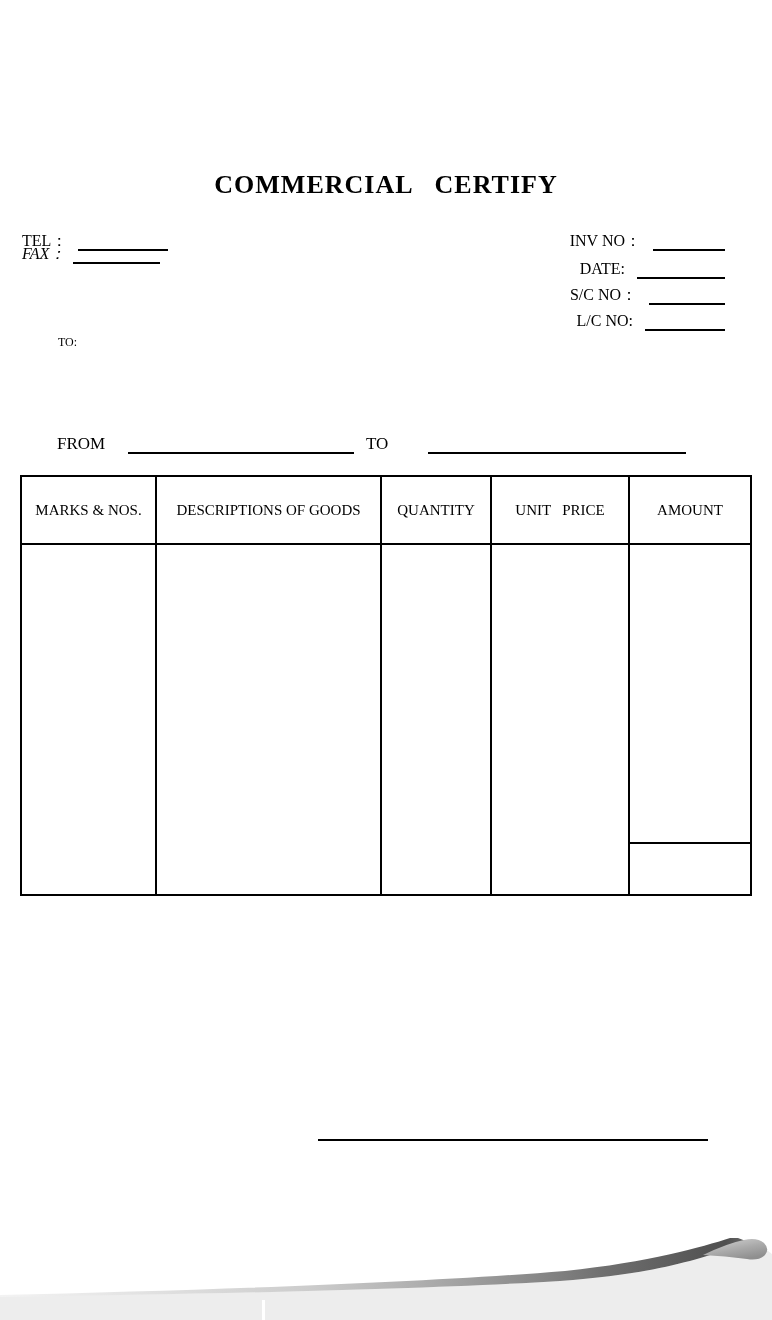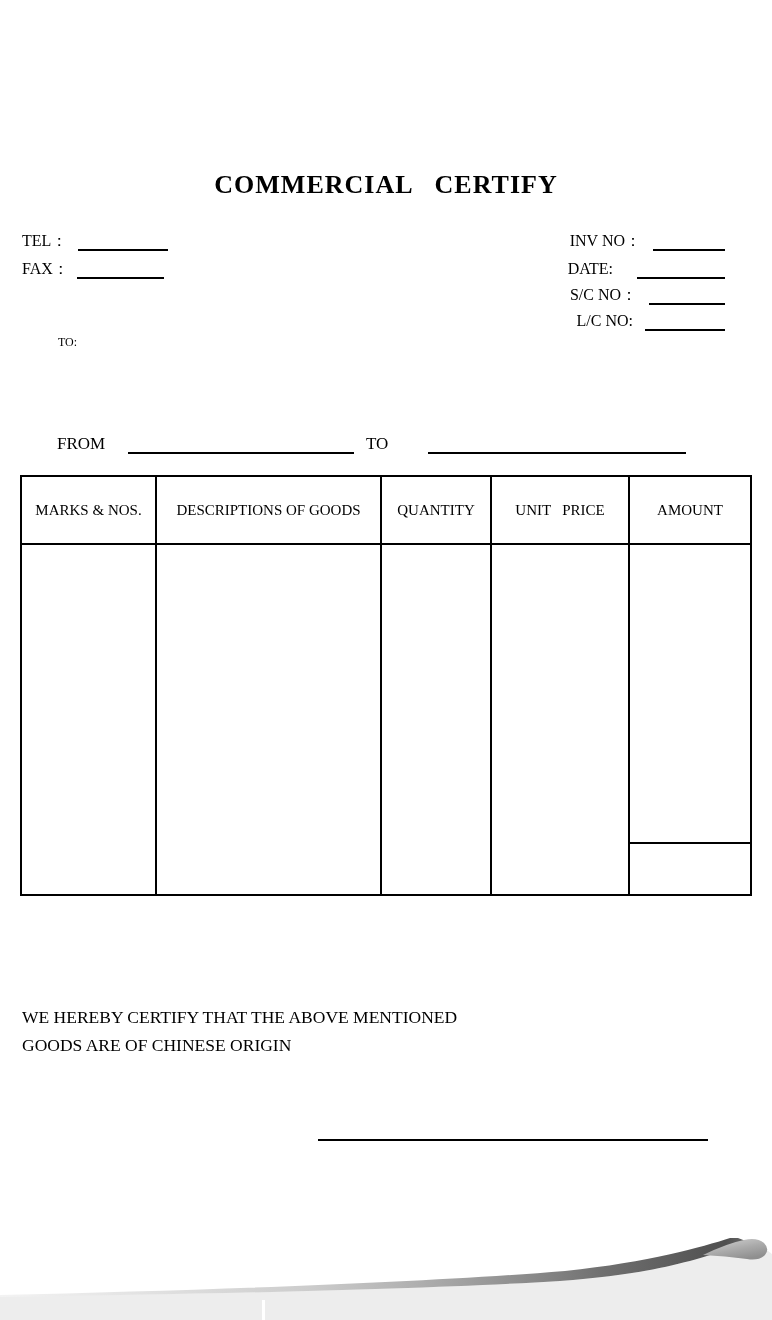--- a/index.html
+++ b/index.html
@@ -16,27 +16,27 @@
     position:absolute; top:170px; left:0; width:100%;
     text-align:center; font-weight:bold; font-size:26px;
     letter-spacing:1px;
   }
 
   .fieldrow { position:absolute; display:flex; align-items:flex-end; font-size:16px; }
   .fieldrow .lbl { line-height:20px;margin-top:14px; }
   .fill-line { display:inline-block; border-bottom:2px solid #000; height:16px; }
 
   #row-tel { left:22px; top:217px; }
-  #row-fax { left:22px; top:245px; }
+  #row-fax { left:22px; top:230px;font-style:italic; }
   #row-tel .fill-line { width:90px; margin-left:11px; }
   #row-fax .fill-line { width:87px; margin-left:8px; }
 
   .fieldrow.right { right:47px; justify-content:flex-end; }
   #row-inv  { top:217px; }
-  #row-date { top:245px;gap:12px; }
+  #row-date { top:245px; }
   #row-sc   { top:271px; }
   #row-lc   { top:297px; }
   #row-inv  .fill-line { width:72px; margin-left:12px; }
   #row-date .fill-line { width:88px; margin-left:12px; }
   #row-sc   .fill-line { width:76px; margin-left:12px; }
   #row-lc   .fill-line { width:80px; margin-left:12px; }
 
   .to-label { position:absolute; left:58px; top:335px; font-size:12px; }
 
   .route-label { position:absolute; font-size:17px; top:434px; }
@@ -144,24 +144,20 @@
       <td rowspan="2"></td>
       <td rowspan="2"></td>
       <td></td>
     </tr>
     <tr class="body-sub">
       <td></td>
     </tr>
   </tbody>
     </table>
 
-  <div class="certification">
-    <div>WE HEREBY CERTIFY THAT THE ABOVE MENTIONED</div>
-    <div>GOODS ARE OF CHINESE ORIGIN</div>
-  </div>
 
   <div class="signature-line"></div>
 
   <svg class="page-curl-svg" viewBox="0 0 772 62" aria-hidden="true">
     <defs>
       <linearGradient id="foldGrad" gradientUnits="userSpaceOnUse" x1="0" y1="0" x2="772" y2="0">
         <stop offset="0" stop-color="#9a9a9a" stop-opacity="0.12"></stop>
         <stop offset="0.40" stop-color="#8e8e8e" stop-opacity="0.45"></stop>
         <stop offset="0.78" stop-color="#636363" stop-opacity="0.92"></stop>
         <stop offset="0.94" stop-color="#4f4f4f" stop-opacity="1"></stop>

